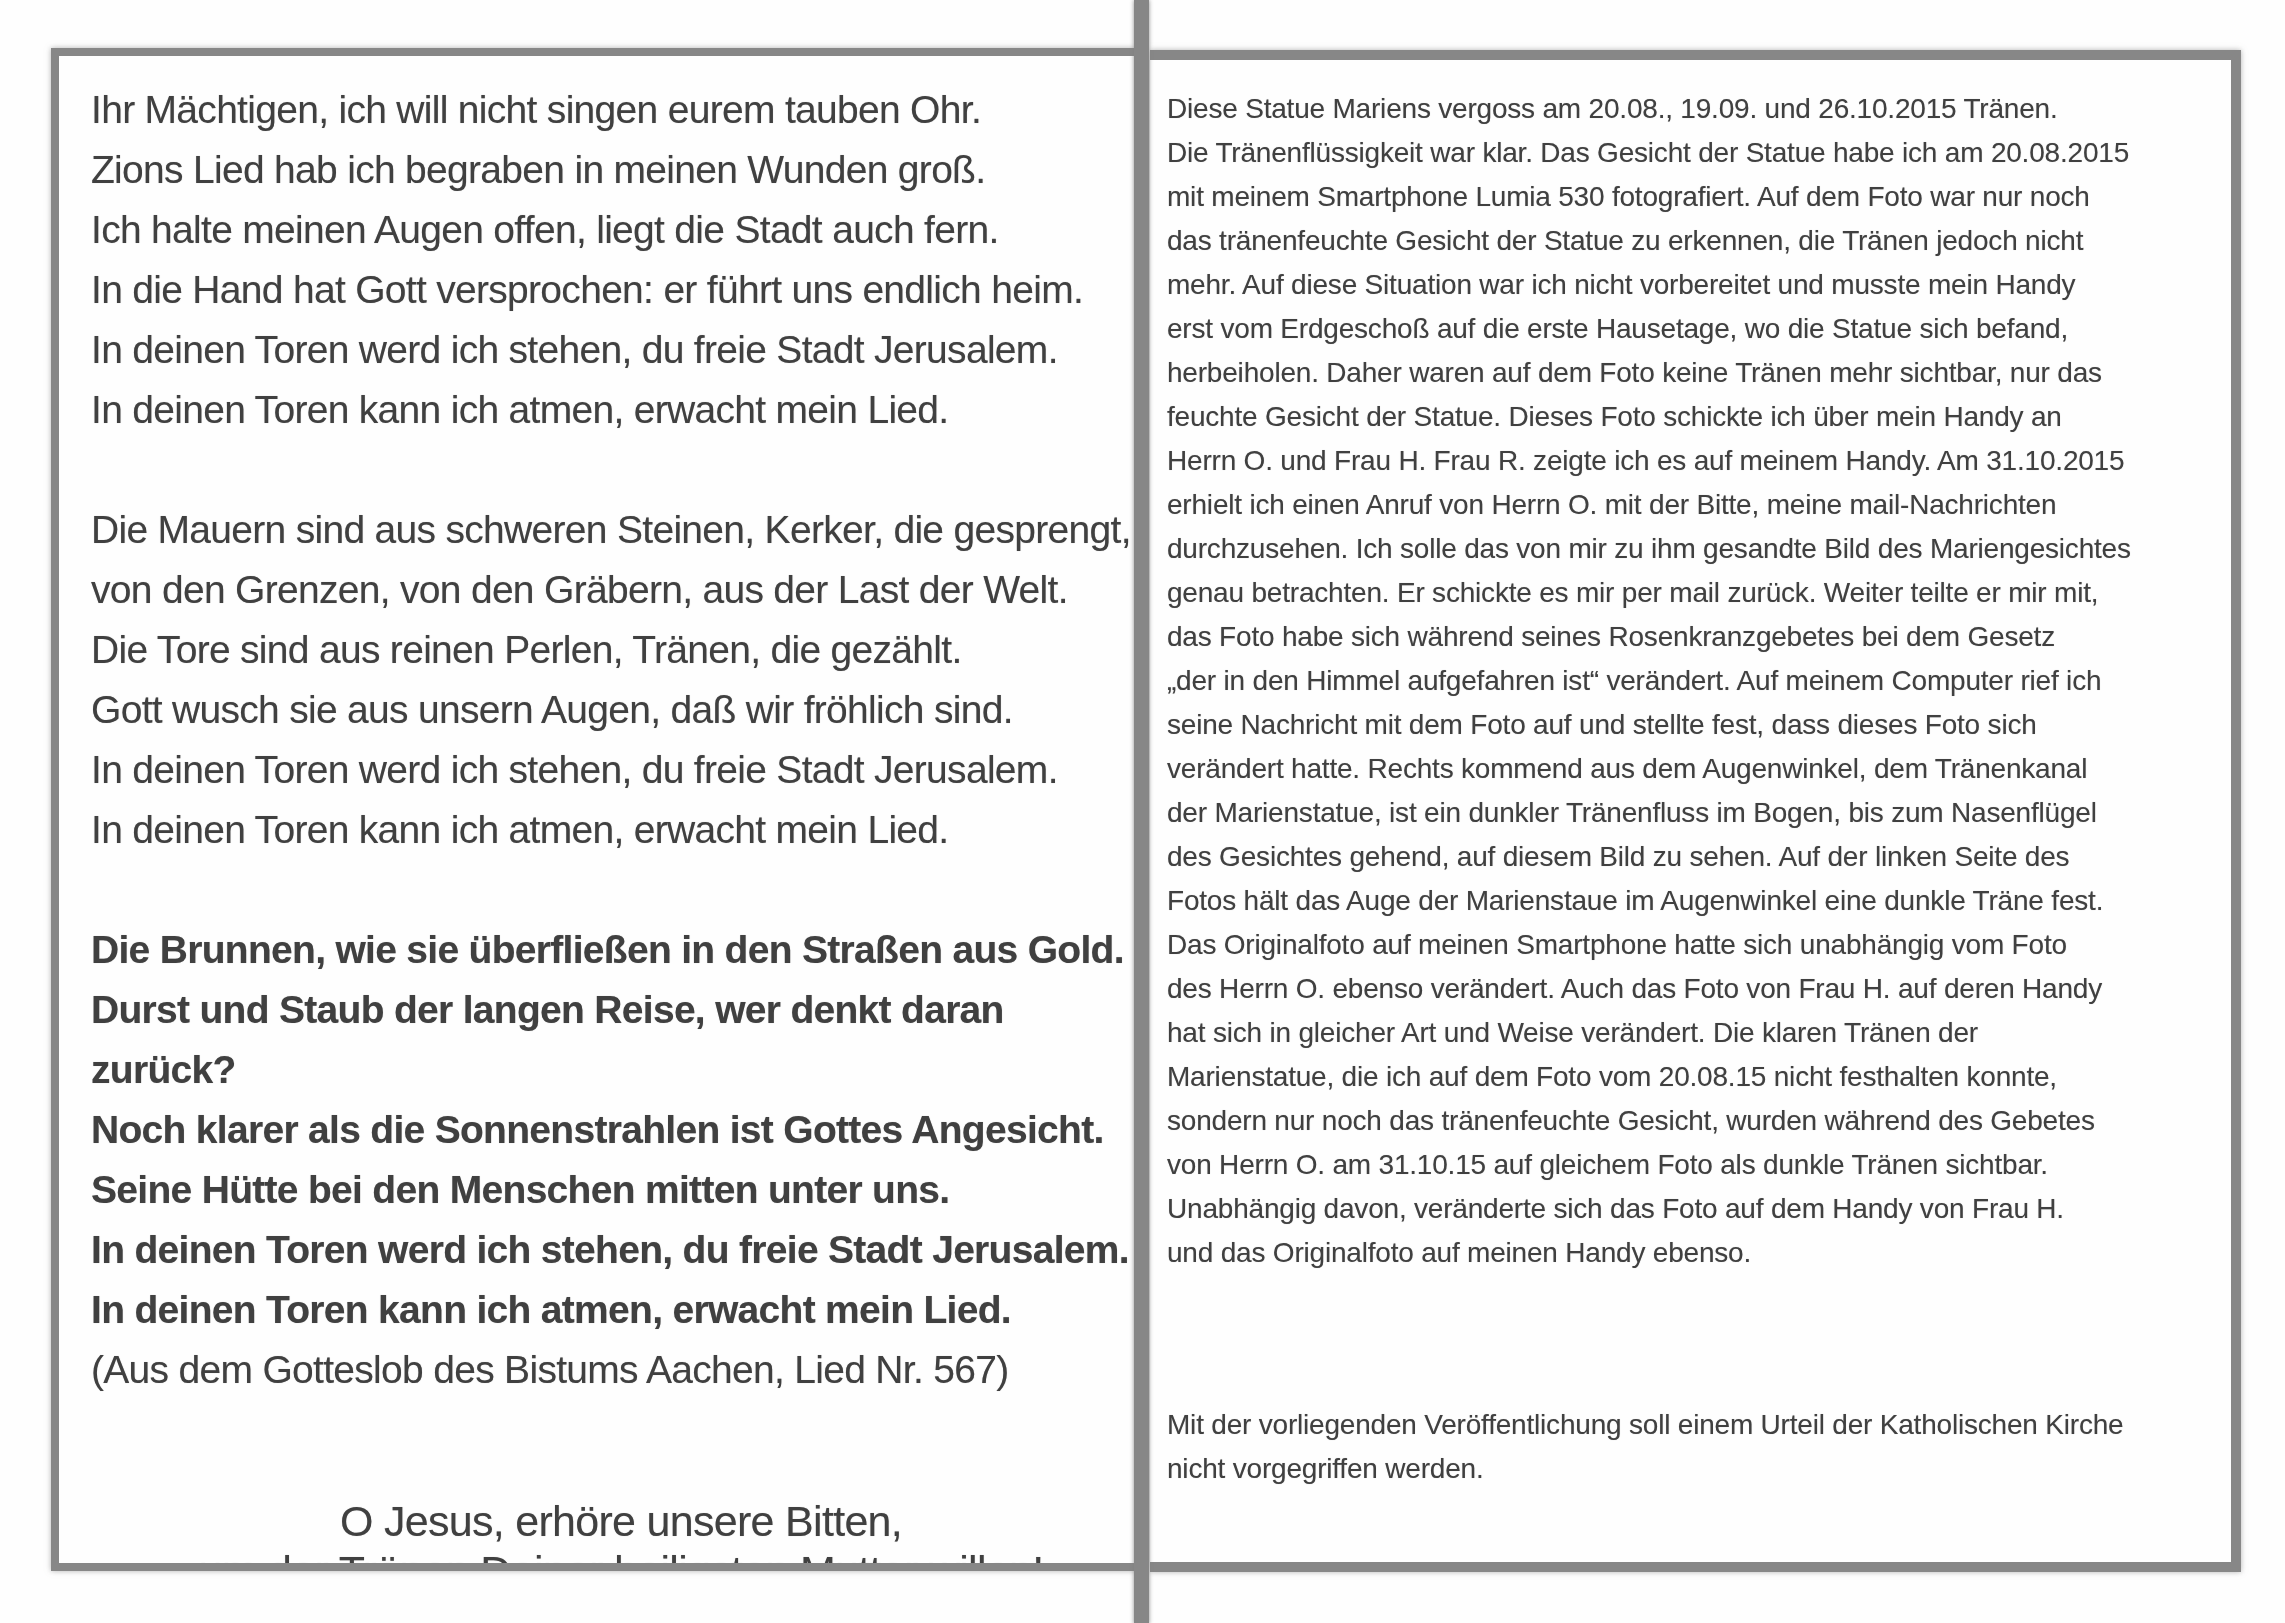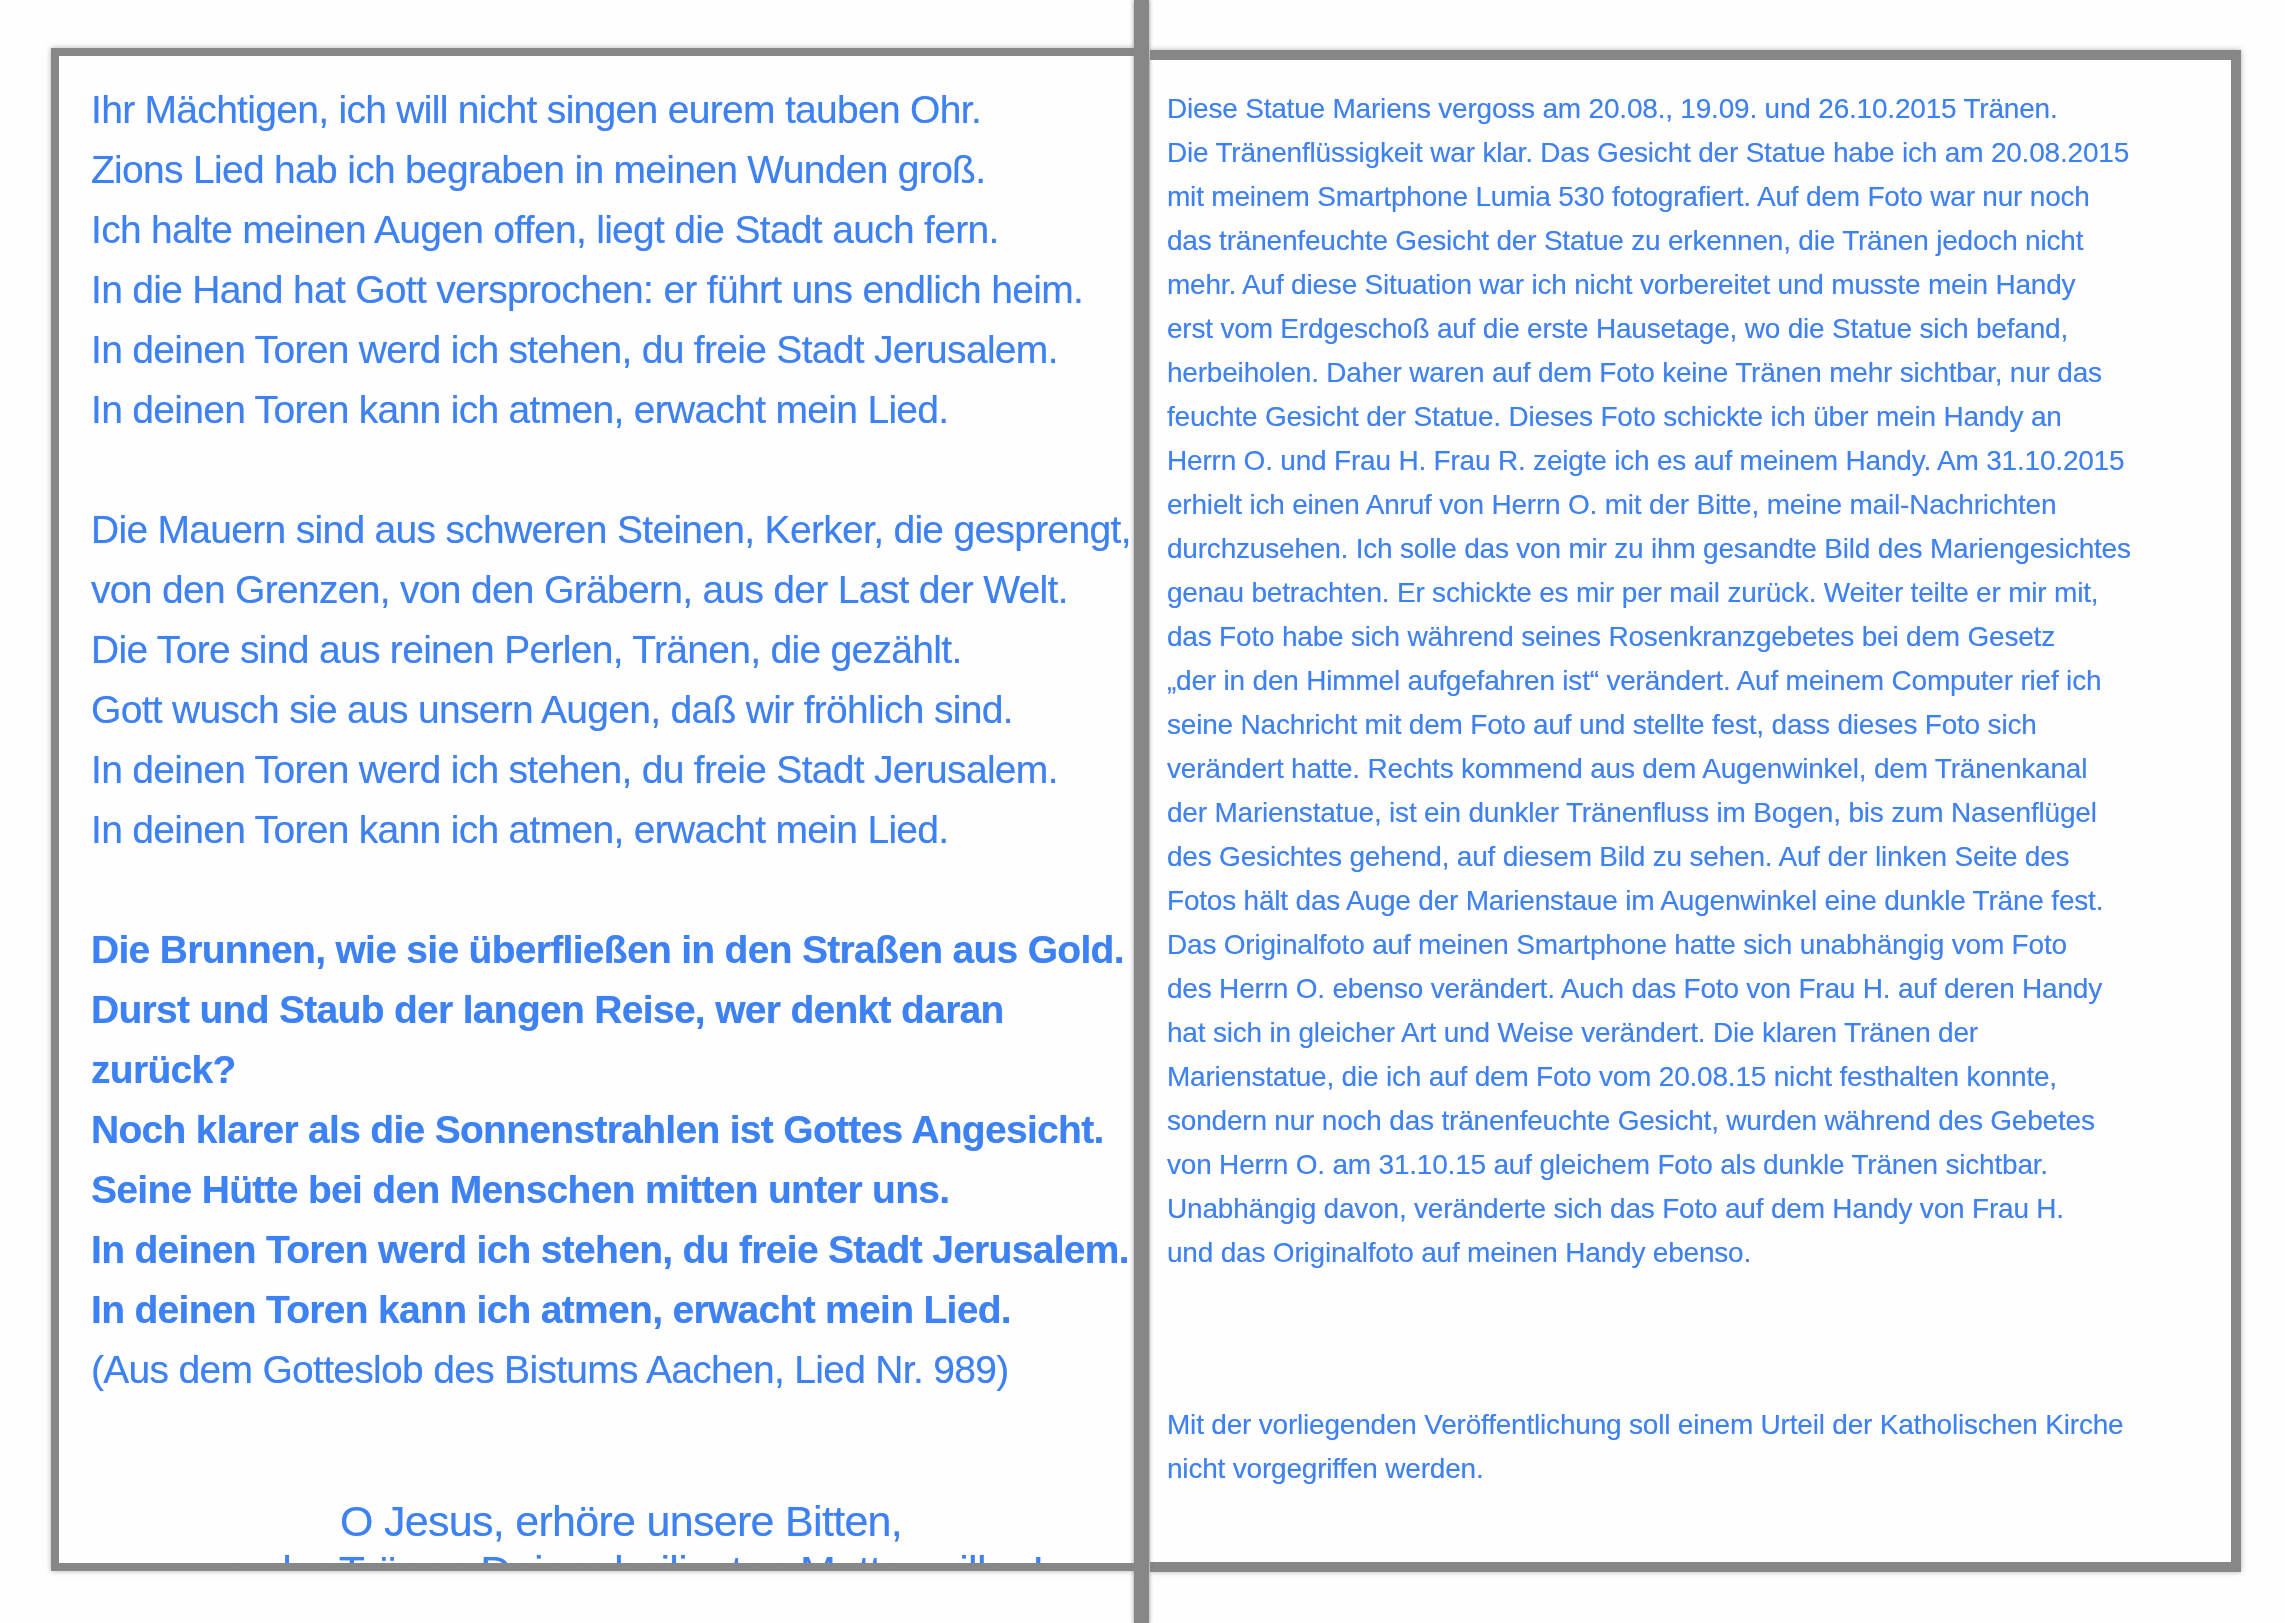--- a/index.html
+++ b/index.html
@@ -7,21 +7,21 @@
     padding: 0;
     background: #ffffff;
   }
   #canvas {
     position: relative;
     width: 2286px;
     height: 1624px;
     background: #fefefe;
     overflow: hidden;
     font-family: "Liberation Sans", "DejaVu Sans", sans-serif;
-    color: #3b82f6;
+    color: #404040;
   }
   
   .divider {
     position: absolute;
     left: 1134px;
     top: 0;
     width: 15.4px;
     height: 1624px;
     background: #878787;
     box-shadow: 0 0 4.5px rgba(130,130,130,0.9);
@@ -131,21 +131,21 @@
 Die Tore sind aus reinen Perlen, Tränen, die gezählt.
 Gott wusch sie aus unsern Augen, daß wir fröhlich sind.
 In deinen Toren werd ich stehen, du freie Stadt Jerusalem.
 In deinen Toren kann ich atmen, erwacht mein Lied.</div>
       <div class="stanza last">Die Brunnen, wie sie überfließen in den Straßen aus Gold.
 Durst und Staub der langen Reise, wer denkt daran zurück?
 Noch klarer als die Sonnenstrahlen ist Gottes Angesicht.
 Seine Hütte bei den Menschen mitten unter uns.
 In deinen Toren werd ich stehen, du freie Stadt Jerusalem.
 In deinen Toren kann ich atmen, erwacht mein Lied.</div>
-      <div class="attribution">(Aus dem Gotteslob des Bistums Aachen, Lied Nr. 989)</div>
+      <div class="attribution">(Aus dem Gotteslob des Bistums Aachen, Lied Nr. 567)</div>
       <div class="prayer">O Jesus, erhöre unsere Bitten,
 um der Tränen Deiner heiligsten Mutter willen!</div>
     </div>
   </div>
 
   <div class="page-right">
     <div class="photo-body">Diese Statue Mariens vergoss am 20.08., 19.09. und 26.10.2015 Tränen.
 Die Tränenflüssigkeit war klar. Das Gesicht der Statue habe ich am 20.08.2015
 mit meinem Smartphone Lumia 530 fotografiert. Auf dem Foto war nur noch
 das tränenfeuchte Gesicht der Statue zu erkennen, die Tränen jedoch nicht

